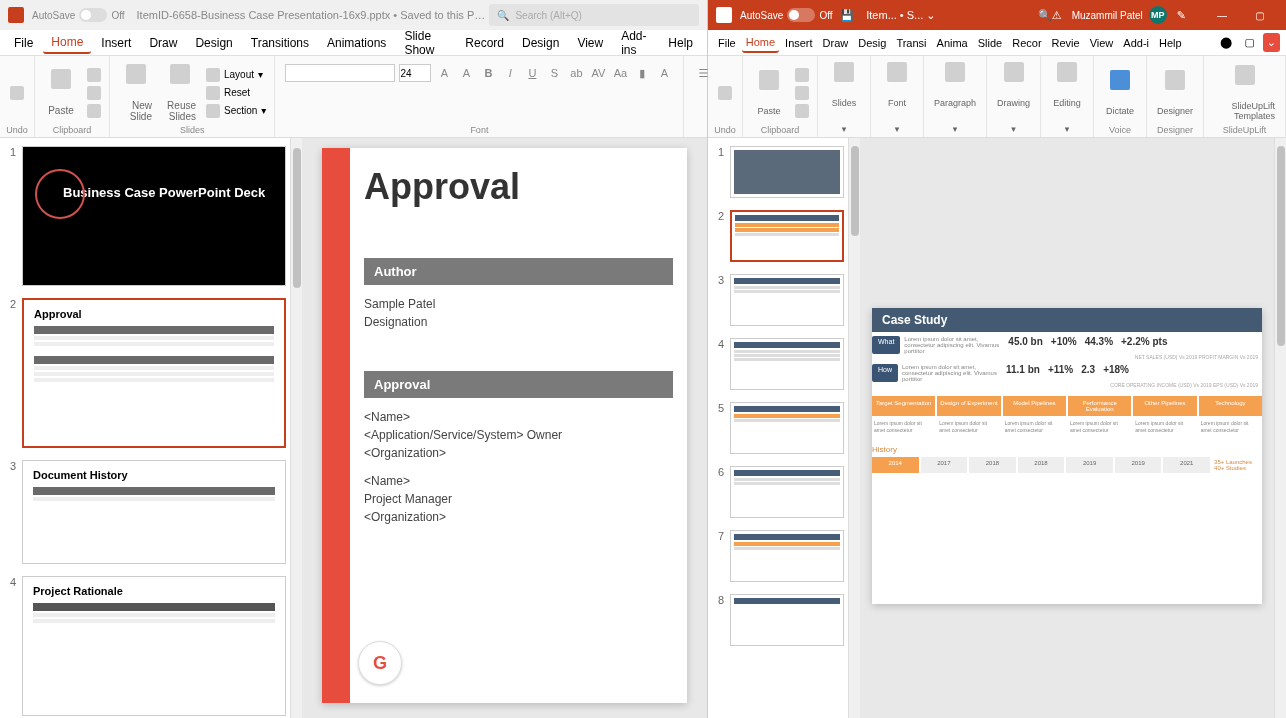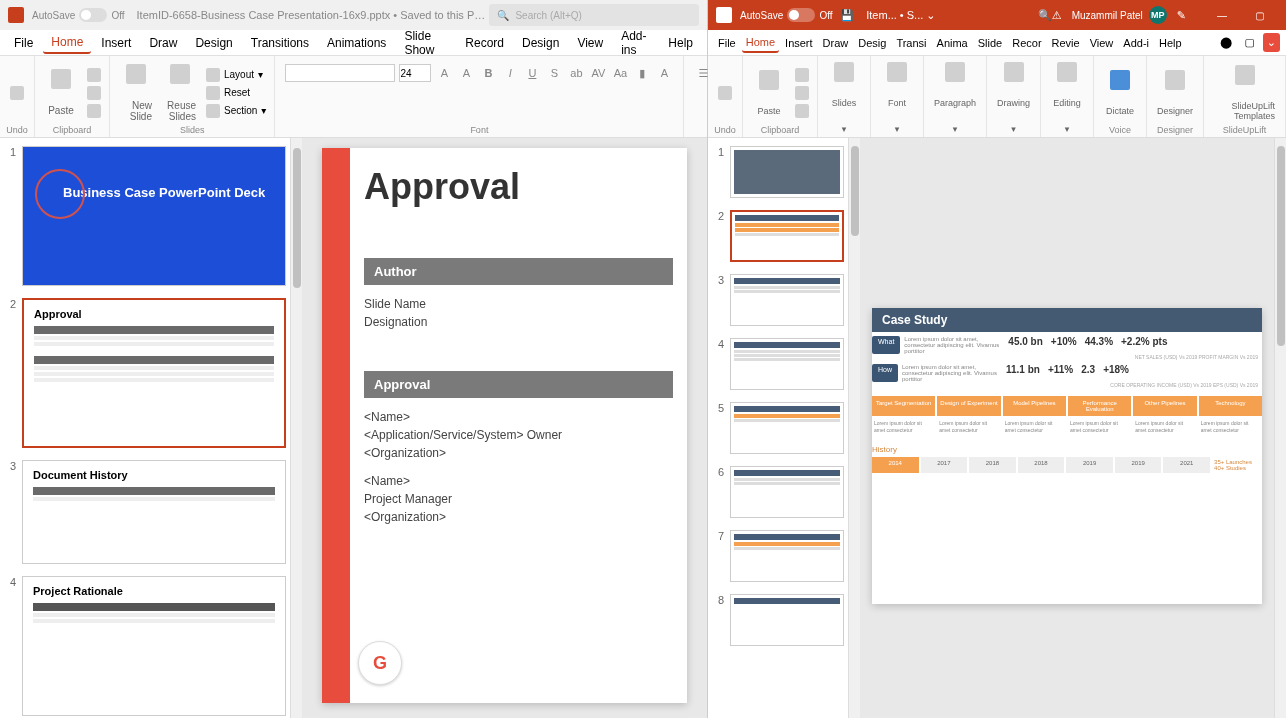--- a/index.html
+++ b/index.html
@@ -55,21 +55,21 @@
 .body-area { flex: 1; display: flex; overflow: hidden; background: #e8e8e8; }
 .thumb-panel { width: 290px; background: #fff; overflow-y: auto; padding: 8px 4px; }
 .thumb-panel.narrow { width: 140px; }
 .thumb-row { display: flex; gap: 6px; margin-bottom: 12px; }
 .thumb-num { font-size: 11px; color: #666; width: 12px; text-align: right; }
 .thumb { flex: 1; border: 1px solid #ccc; background: #fff; cursor: pointer; position: relative; }
 .thumb.selected { border: 2px solid #c73e1d; }
 .thumb-panel.narrow .thumb { height: 52px; }
 
 
-.t1 { height: 140px; background: #1d4ed8; padding: 20px 16px; position: relative; }
+.t1 { height: 140px; background: #000000; padding: 20px 16px; position: relative; }
 .t1-circle { width: 50px; height: 50px; border: 2px solid #d0524f; border-radius: 50%; position: absolute; top: 22px; left: 12px; }
 .t1-title { color: #fff; font-size: 13px; font-weight: bold; margin-top: 18px; margin-left: 24px; }
 .t2 { height: 150px; padding: 8px 10px; }
 .t2-title { font-size: 11px; font-weight: bold; margin-bottom: 6px; }
 .t2-bar { height: 8px; background: #6a6a6a; margin-bottom: 2px; }
 .t2-row { height: 4px; background: #eee; margin-bottom: 2px; }
 .t3 { height: 104px; padding: 8px 10px; }
 .t4 { height: 140px; padding: 8px 10px; }
 
 
@@ -289,21 +289,21 @@
         <div class="scroll-thumb" style="top:10px;height:140px"></div>
       </div>
 
     <div class="stage">
       <div class="slide-left">
         <div class="red-strip"></div>
         <div class="slide-body">
           <div class="slide-title">Approval</div>
           <div class="section-hdr">Author</div>
           <div class="section-body">
-            <div>Slide Name</div>
+            <div>Sample Patel</div>
             <div>Designation</div>
           </div>
           <div class="section-hdr">Approval</div>
           <div class="section-body">
             <div>&lt;Name&gt;</div>
             <div>&lt;Application/Service/System&gt; Owner</div>
             <div>&lt;Organization&gt;</div>
             <div style="height:10px"></div>
             <div>&lt;Name&gt;</div>
             <div>Project Manager</div>

